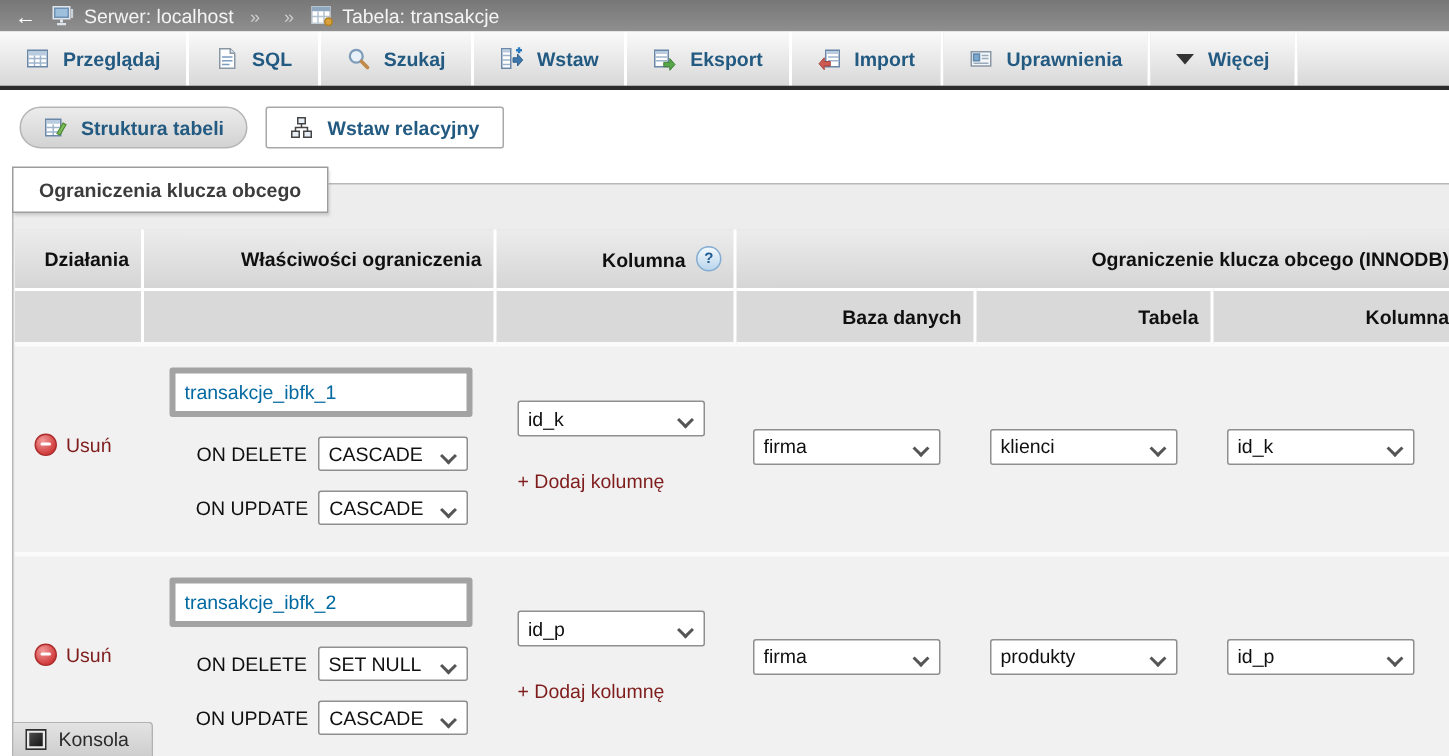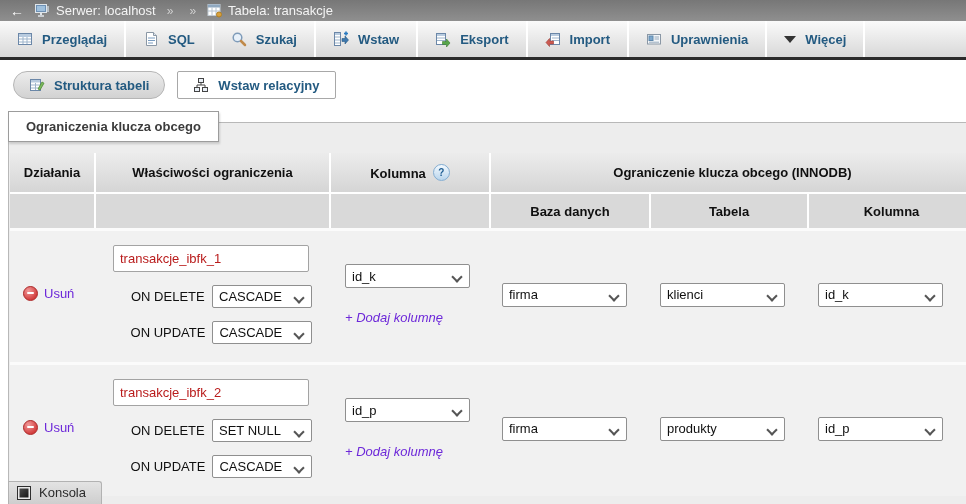--- a/index.html
+++ b/index.html
@@ -35,48 +35,48 @@
   .subtab.boxed{background:#fff;border:1px solid #a8a8a8;border-radius:2px;}
 
   
   .legendbox{position:absolute;left:8px;top:111px;z-index:3;background:#fff;border:1px solid #9c9c9c;
              padding:7px 17px;font-weight:bold;color:#3c3c3c;box-shadow:1px 2px 2px rgba(0,0,0,.15);}
   .fieldset{position:absolute;left:8px;top:122px;width:972px;height:398px;z-index:1;
             background:#ededed;border:1px solid #b8b8b8;border-radius:4px 4px 0 0;}
 
   
   table.fk{border-collapse:collapse;table-layout:fixed;width:964px;margin:30px 0 0 1px;}
-  .fk th{border-left:2px solid #fff;font-size:13px;color:#101010;text-align:center;}
+  .fk th{border-left:2px solid #fff;font-size:13px;color:#101010;text-align:right;}
   .fk tr th:first-child{border-left:none;}
   .fk thead tr.h1 th{background:linear-gradient(#ececec,#d5d5d5);padding:11px 8px;}
   .fk thead tr.h2 th{background:#d9d9d9;border-top:2px solid #fff;padding:6px 8px;height:22px;}
   .fk tbody td{background:#f1f1f1;border-top:3px solid #fbfbfb;vertical-align:middle;
                padding:14px 0 18px 0;}
   .act{padding-left:13px !important;}
-  a{color:#6d28d9;text-decoration:none;cursor:pointer;}
+  a{color:#7f1d1d;text-decoration:none;cursor:pointer;}
   .dellink{display:inline-flex;align-items:center;gap:6px;}
   .minus{width:13px;height:13px;border-radius:50%;display:inline-block;position:relative;
          background:radial-gradient(circle at 35% 30%,#f29a9a,#d23d3d 72%);border:1px solid #ad2c2c;}
   .minus::after{content:"";position:absolute;left:3px;top:5.5px;width:7px;height:2px;background:#fff;border-radius:1px;}
 
-  .props input{width:182px;border:1px solid #a3a3a3;border-radius:2px;background:#fff;
-               padding:5px 6px;margin-left:18px;font:13px "Liberation Sans",sans-serif;color:#b91c1c;}
+  .props input{width:182px;border:4px solid #a3a3a3;border-radius:2px;background:#fff;
+               padding:5px 6px;margin-left:18px;font:13px "Liberation Sans",sans-serif;color:#0369a1;}
   .odrow{display:flex;align-items:center;gap:7px;margin:13px 0 0 18px;color:#101010;justify-content:center;}
   .odrow label{min-width:74px;}
 
   .sel{position:relative;display:inline-block;background:#fff;border:1px solid #8f8f8f;
        border-radius:2px;height:24px;box-sizing:border-box;vertical-align:middle;}
   .sel select{appearance:none;-webkit-appearance:none;-moz-appearance:none;border:none;background:transparent;
        width:100%;height:100%;padding:0 20px 0 6px;font:13px "Liberation Sans",sans-serif;color:#101010;}
   .sel::after{content:"";position:absolute;right:8px;top:8px;width:6px;height:6px;
        border-right:2px solid #555;border-bottom:2px solid #555;transform:rotate(45deg);pointer-events:none;}
   .sel.w-od{width:100px;height:23px;}
   .sel.w-body{width:125px;}
   .colsel{padding-left:15px !important;}
-  .addcol{display:inline-block;margin-top:22px;font-style:italic;}
+  .addcol{display:inline-block;margin-top:22px;}
   .c4pad{padding-left:12px !important;}
   .c5pad{padding-left:10px !important;}
   .c6pad{padding-left:10px !important;}
 
   .help{display:inline-block;width:15px;height:15px;border-radius:50%;margin-left:7px;vertical-align:-3px;
         background:linear-gradient(#f3f9fe,#b9d5ec);border:1px solid #84add1;position:relative;cursor:pointer;}
   .help::after{content:"?";position:absolute;inset:0;text-align:center;font-size:10px;line-height:15px;
         color:#1f5d92;font-weight:bold;}
 
   

